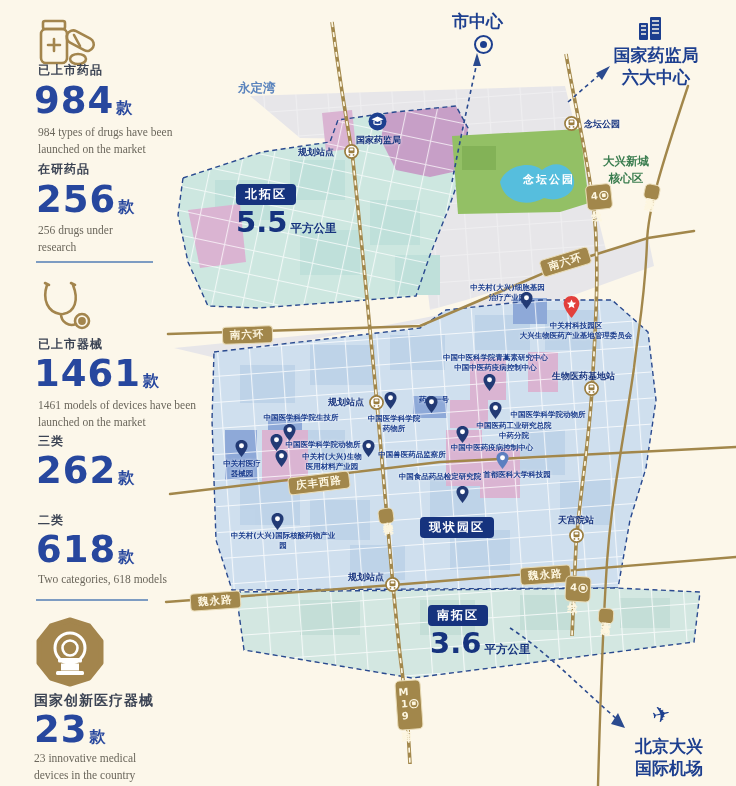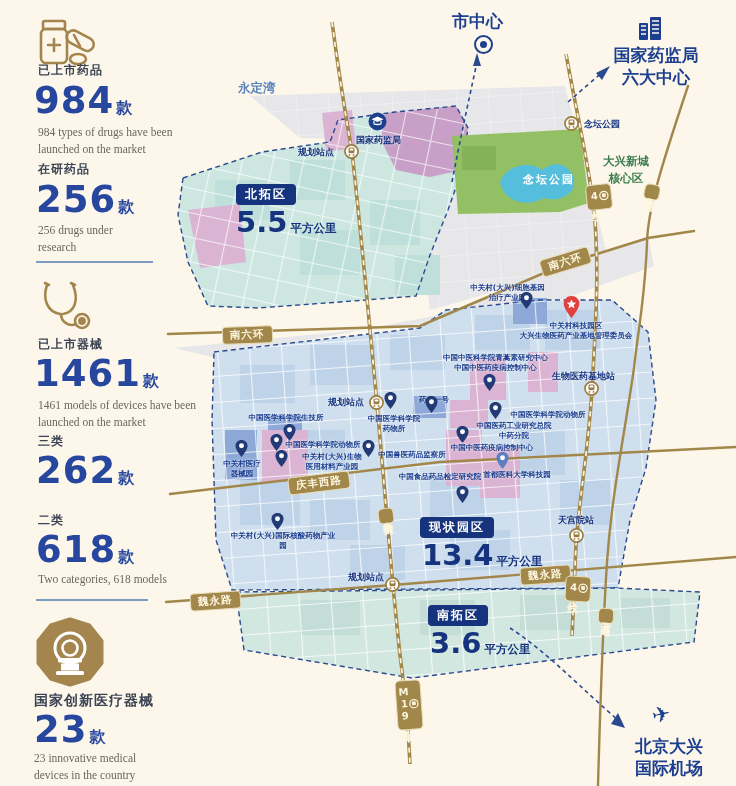--- a/index.html
+++ b/index.html
@@ -241,23 +241,20 @@
       </svg>
 </div>
 <div class="abs place" style="left:588px;top:153px;width:76px;font-size:11.5px;color:#3a7d4f;text-align:center;white-space:pre-line;line-height:1.45">大兴新城
 核心区</div>
 
 <div class="abs zone-badge" style="left:236px;top:184px">北拓区</div>
 <div class="abs zone-num" style="left:236px;top:208px">
   <span class="n">5.5</span><span class="u">平方公里</span>
 </div>
 <div class="abs zone-badge" style="left:420px;top:517px">现状园区</div>
-<div class="abs zone-num" style="left:422px;top:541px">
-  <span class="n">13.4</span><span class="u">平方公里</span>
-</div>
 <div class="abs zone-badge" style="left:428px;top:605px">南拓区</div>
 <div class="abs zone-num" style="left:430px;top:629px">
   <span class="n">3.6</span><span class="u">平方公里</span>
 </div>
 
 <div class="abs station" style="left:564px;top:116px"><svg width="15" height="15" viewBox="0 0 16 16">
         <circle cx="8" cy="8" r="7" fill="#fff" stroke="#9a7d3f" stroke-width="1.8"></circle>
         <rect x="4.8" y="3.6" width="6.4" height="6.2" rx="1.4" fill="#9a7d3f"></rect>
         <rect x="6" y="4.8" width="4" height="2.2" rx=".5" fill="#fff"></rect>
         <circle cx="5.8" cy="11.6" r="1" fill="#9a7d3f"></circle>
@@ -373,21 +370,21 @@
         <circle cx="7.5" cy="6.8" r="2.9" fill="#fff"></circle>
       </svg></div>
 
 <div class="abs pin" style="left:384px;top:392px"><svg width="13" height="17" viewBox="0 0 15 20">
         <path d="M7.5 0C3.2 0 .4 3.1.4 7c0 4.6 7.1 13 7.1 13s7.1-8.4 7.1-13C14.6 3.1 11.8 0 7.5 0z" fill="#223a75"></path>
         <circle cx="7.5" cy="6.8" r="2.9" fill="#fff"></circle>
       </svg></div>
 <div class="abs fac" style="left:366px;top:414px;width:56px">中国医学科学院
 药物所</div>
 
-<div class="abs fac" style="left:247px;top:413px;width:78px">中国医学科学院生技所</div>
+<div class="abs fac" style="left:262px;top:413px;width:78px">中国医学科学院生技所</div>
 <div class="abs pin" style="left:283px;top:424px"><svg width="13" height="17" viewBox="0 0 15 20">
         <path d="M7.5 0C3.2 0 .4 3.1.4 7c0 4.6 7.1 13 7.1 13s7.1-8.4 7.1-13C14.6 3.1 11.8 0 7.5 0z" fill="#223a75"></path>
         <circle cx="7.5" cy="6.8" r="2.9" fill="#fff"></circle>
       </svg></div>
 
 <div class="abs pin" style="left:270px;top:434px"><svg width="13" height="17" viewBox="0 0 15 20">
         <path d="M7.5 0C3.2 0 .4 3.1.4 7c0 4.6 7.1 13 7.1 13s7.1-8.4 7.1-13C14.6 3.1 11.8 0 7.5 0z" fill="#223a75"></path>
         <circle cx="7.5" cy="6.8" r="2.9" fill="#fff"></circle>
       </svg></div>
 <div class="abs fac" style="left:284px;top:440px;width:78px">中国医学科学院动物所</div>

